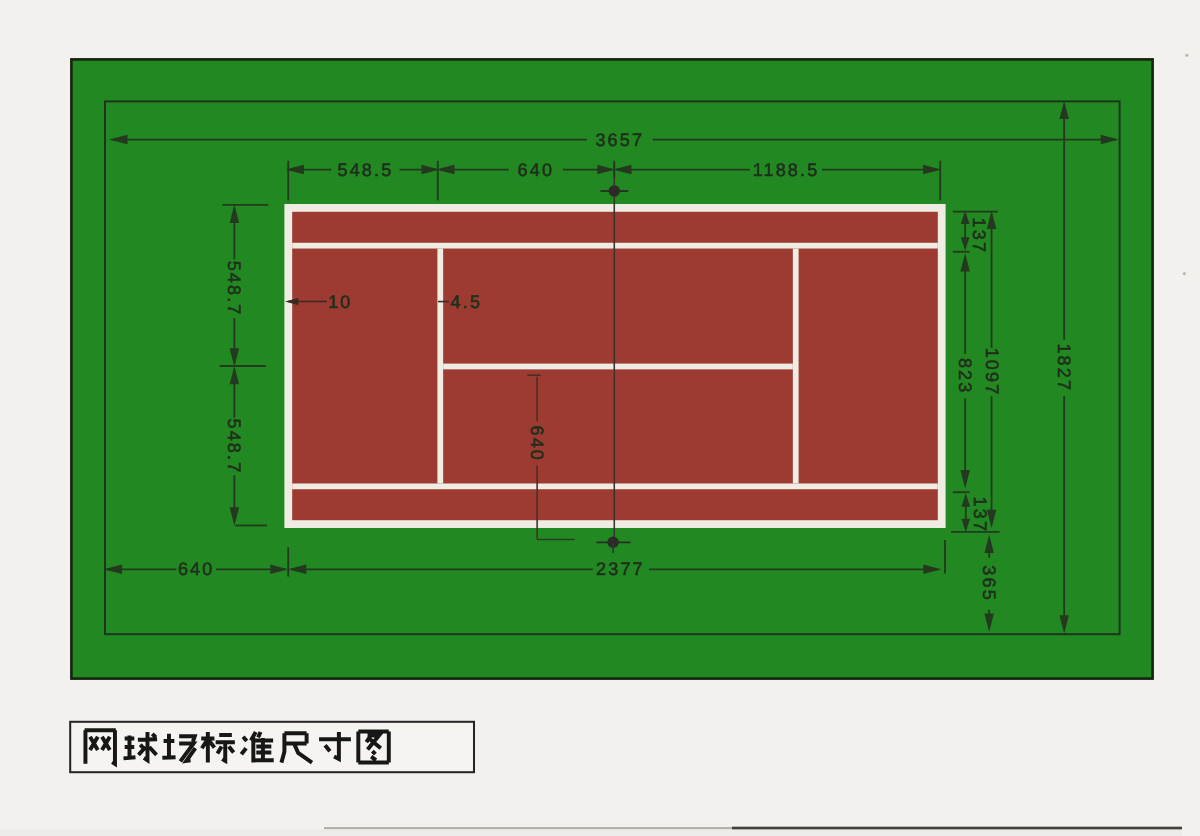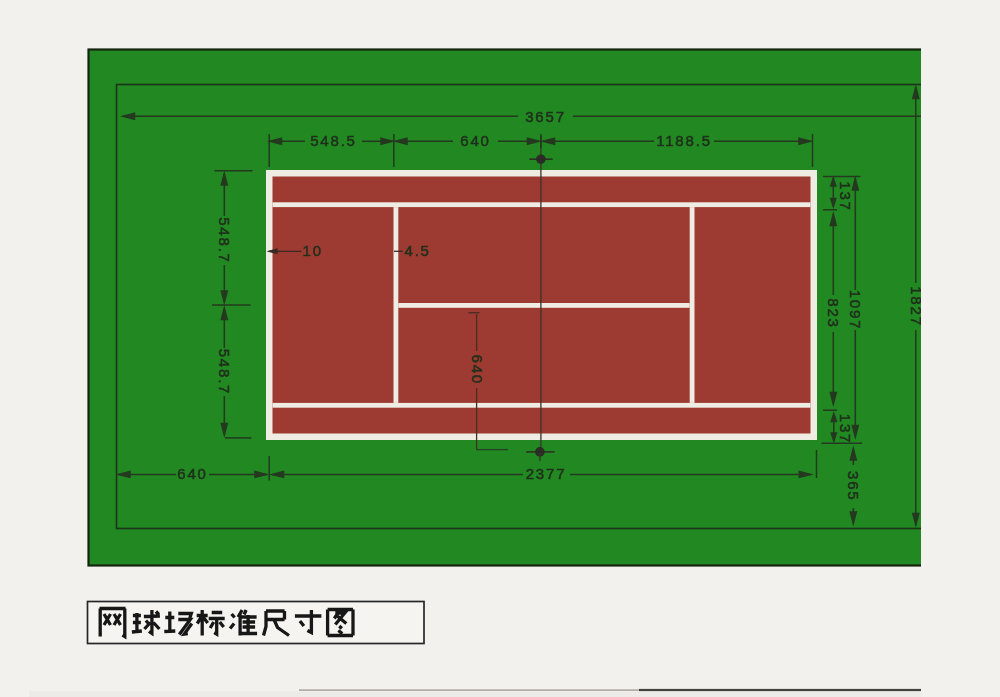--- a/index.html
+++ b/index.html
@@ -1,17 +1,17 @@
 <!DOCTYPE html>
 <html><head>
 <meta charset="utf-8">
 <style>
 html,body{margin:0;padding:0;background:#f2f1ed;}
-#page{position:relative;width:892px;height:697px;background:#f2f1ed;overflow:hidden;
-font-family:"Liberation Sans", sans-serif;padding-left:29px;}
+#page{position:relative;width:1000px;height:697px;background:#f2f1ed;overflow:hidden;
+font-family:"Liberation Sans", sans-serif;}
 text{font-family:"Liberation Sans", sans-serif;font-size:15px;fill:#20301c;letter-spacing:1.8px;font-weight:400;stroke:#20301c;stroke-width:0.5px;}
 </style>
 </head>
 <body>
 <div id="page">
 <svg width="1000" height="697" viewBox="0 0 1000 697" xmlns="http://www.w3.org/2000/svg">
 
 <g>
         <rect x="0" y="0" width="1000" height="697" fill="#f2f1ed"></rect>
       </g>

